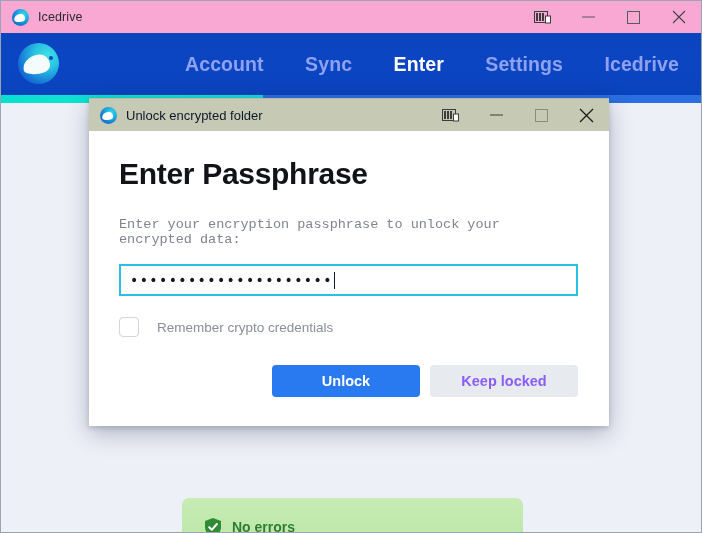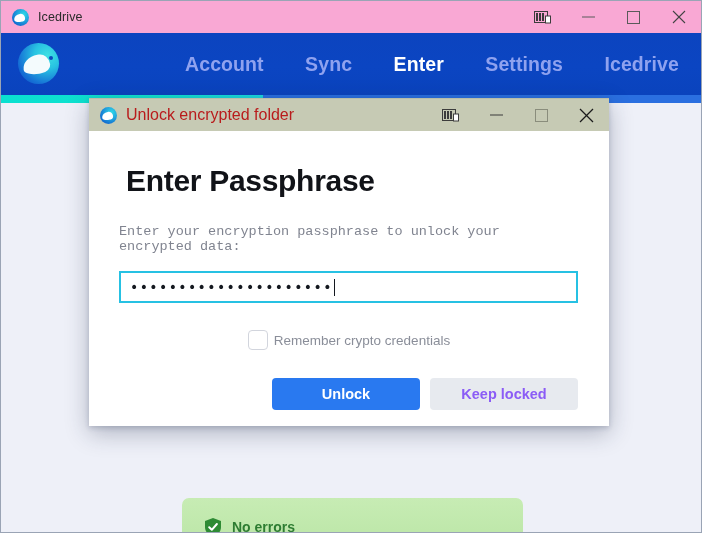--- a/index.html
+++ b/index.html
@@ -201,42 +201,42 @@
     border-top: 1px solid #b9bda8;
   }
   #dialog-titlebar .dtb-left {
     display: flex;
     align-items: center;
     gap: 9px;
     padding-left: 11px;
     flex: 1;
   }
   #dialog-title-text {
-    font-size: 16px;
-    color: #b91c1c;
+    font-size: 13px;
+    color: #0f172a;
   }
   .dtb-btn {
     width: 45px;
     height: 32px;
     display: flex;
     align-items: center;
     justify-content: center;
     cursor: default;
   }
   .dtb-btn.dock { width: 48px; }
 
   #dialog-content {
     padding: 26px 30px 0 30px;
     box-sizing: border-box;
   }
   #dialog-heading {
     font-size: 30px;
     font-weight: bold;
     color: #111318;
-    margin: 7px;
+    margin: 0;
     letter-spacing: -.3px;
   }
   #dialog-subtext {
     margin: 26px 0 0 0;
     font-size: 13.5px;
     color: #808490;
     font-family: Liberation Mono, monospace;
   }
   #passphrase-field {
     margin-top: 17px;
@@ -261,25 +261,24 @@
   }
   #passphrase-caret {
     width: 1px;
     height: 17px;
     background: #14181f;
     margin-left: 1px;
     flex: none;
   }
 
   #remember-row {
-    margin-top: 27px;
-    display: flex;
-    align-items: center;
-    gap: 6px;
-    justify-content: center;
+    margin-top: 21px;
+    display: flex;
+    align-items: center;
+    gap: 18px;
   }
   #remember-checkbox {
     width: 20px; height: 20px;
     border: 1px solid #d2d5dd;
     border-radius: 4px;
     background: #ffffff;
     box-sizing: border-box;
     flex: none;
     cursor: default;
   }

